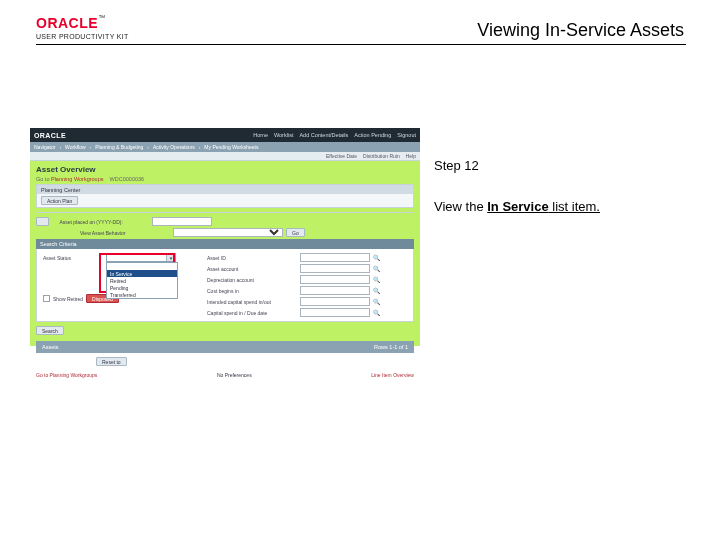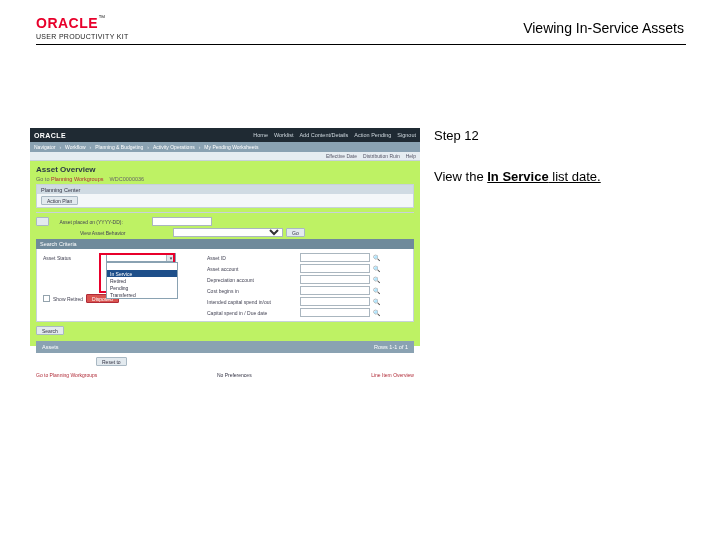--- a/index.html
+++ b/index.html
@@ -6,25 +6,25 @@
   html, body { width: 720px; height: 540px; font-family: Arial, Helvetica, sans-serif; background: #fff; }
   .page { width: 720px; height: 540px; position: relative; }
 
   
   .hdr { position: absolute; left: 0; top: 14px; width: 720px; height: 34px; }
   .logo { position: absolute; left: 36px; top: 0; }
   .logo-word { font-family: Arial, Helvetica, sans-serif; font-size: 14px; font-weight: 700; color: #E8002B; letter-spacing: 0.5px; }
   .logo-tm { font-size: 7px; color: #333; vertical-align: top; }
   .logo-sub { display: block; font-size: 7px; color: #222; letter-spacing: 0.3px; margin-top: 1px; }
   .hdr-rule { position: absolute; left: 36px; top: 30px; width: 650px; height: 1px; background: #000; }
-  .doc-title { position: absolute; right: 36px; top: 6px; font-size: 14px; color: #000; }
+  .doc-title { position: absolute; right: 36px; top: 6px; font-size: 18px; color: #000; }
 
   
   .instr { position: absolute; left: 434px; top: 128px; width: 250px; font-size: 13px; color: #000; }
-  .instr .step { margin-bottom: 26px; }
+  .instr .step { margin-bottom: 26px; margin-top: 30px; }
   .instr .line2 .bold { font-weight: 700; text-decoration: underline; }
   .instr .line2 .tail { text-decoration: underline; }
 
   
   .shot { position: absolute; left: 30px; top: 128px; width: 390px; height: 218px; background: #bef264; font-size: 6px; color: #333; }
   .shot .topbar { height: 14px; background: #1f2a33; display: flex; align-items: center; justify-content: space-between; padding: 0 4px; color: #d6e0e8; }
   .shot .topbar .brand { font-size: 7px; font-weight: 700; letter-spacing: 0.4px; color: #fff; }
   .shot .topbar .menus { display: flex; gap: 6px; font-size: 5.5px; color: #cfd8de; }
   .shot .crumbs { height: 10px; background: #8aa2b2; display: flex; align-items: center; padding: 0 4px; gap: 4px; color: #fff; font-size: 5px; }
   .shot .crumbs .sep { color: #dfe8ee; }
@@ -69,21 +69,21 @@
       <span class="logo-word">ORACLE</span><span class="logo-tm">™</span>
       <span class="logo-sub">USER PRODUCTIVITY KIT</span>
     </div>
     <div class="doc-title">Viewing In-Service Assets</div>
     <div class="hdr-rule"></div>
   </div>
 
   <div class="instr">
     <div class="step">Step 12</div>
     <div class="line2">
-      <span>View the </span><span class="bold">In Service</span><span class="tail"> list date.</span>
+      <span>View the </span><span class="bold">In Service</span><span class="tail"> list item.</span>
     </div>
   </div>
 
   <div class="shot">
 
     <div class="topbar">
       <span class="brand">ORACLE</span>
       <div class="menus">
         <span>Home</span>
         <span>Worklist</span>

